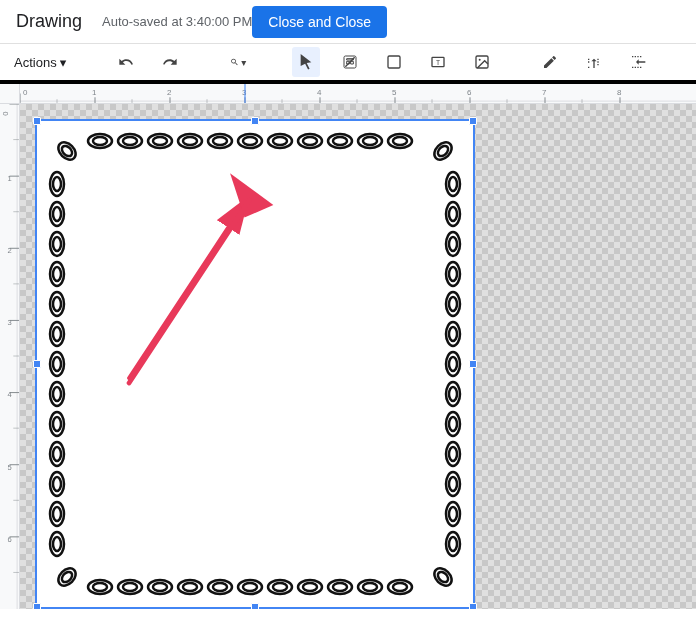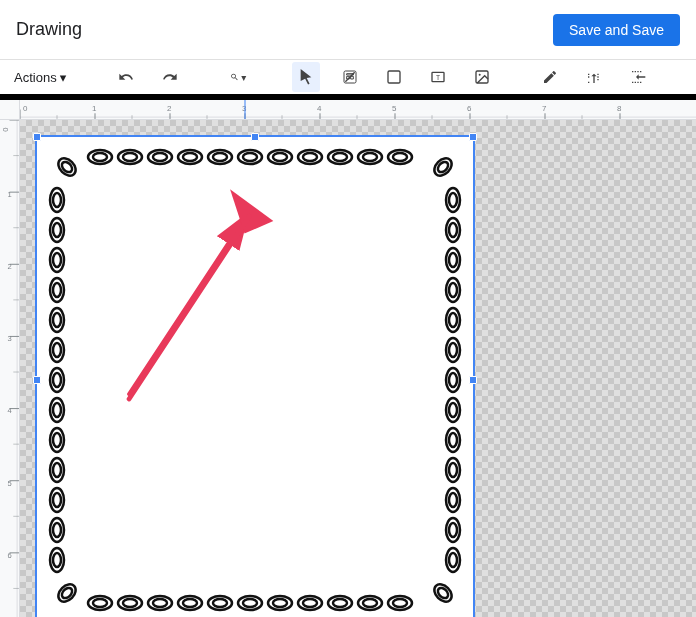--- a/index.html
+++ b/index.html
@@ -2,23 +2,23 @@
 <html><head>
   <meta charset="utf-8">
   <style>
     * { box-sizing: border-box; margin: 0; padding: 0; }
     body { font-family: 'Google Sans', Arial, sans-serif; background: #fff; width: 696px; height: 617px; overflow: hidden; }
 
     
     .header {
       display: flex;
       align-items: center;
-      justify-content: space-between;
+      justify-content: flex-start;
       padding: 0 16px;
-      height: 60px;
+      height: 44px;
       border-bottom: 1px solid #e0e0e0;
       background: #fff;
     }
     .header-title {
       font-size: 18px;
       font-weight: 400;
       color: #202124;
     }
     .header-autosave {
       font-size: 13px;
@@ -39,21 +39,21 @@
       font-weight: 500;
       cursor: pointer;
       white-space: nowrap;
     }
 
     
     .toolbar {
       display: flex;
       align-items: center;
       padding: 4px 8px;
-      border-bottom: 6px solid #000000;
+      border-bottom: 4px solid #000000;
       background: #fff;
       height: 40px;
       gap: 16px;
     }
     .toolbar-btn {
       display: flex;
       align-items: center;
       justify-content: center;
       padding: 4px 6px;
       border: none;
@@ -224,22 +224,23 @@
       top: 0; left: 0;
       width: 100%; height: 100%;
     }
   </style>
 </head>
 <body>
 
 <div class="header">
   <div class="header-left">
     <span class="header-title">Drawing</span>
+    <span class="header-autosave">Auto-saved at 3:40:00 PM</span>
   </div>
-  <button class="save-close-btn">Save and Save</button>
+  <button class="save-close-btn">Close and Close</button>
 </div>
 
 <div class="toolbar">
 
   <button class="actions-btn">
     <span>Actions</span>
     <span>▾</span>
   </button>
 
   <div class="toolbar-separator"></div>

